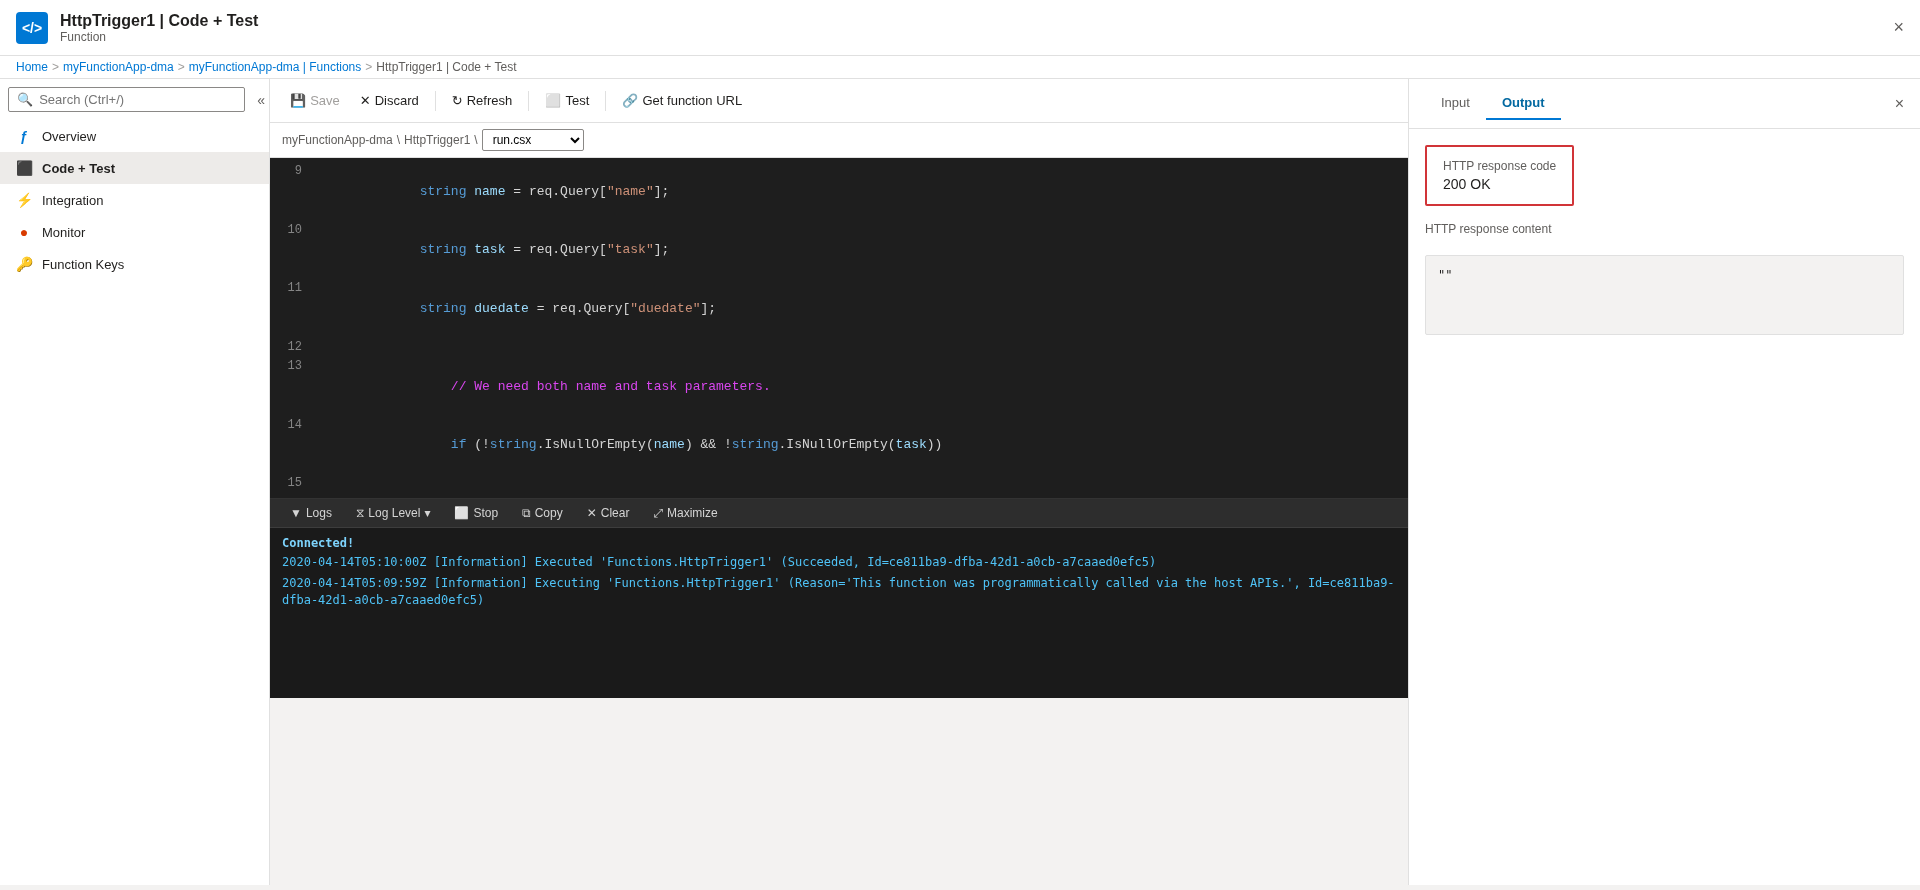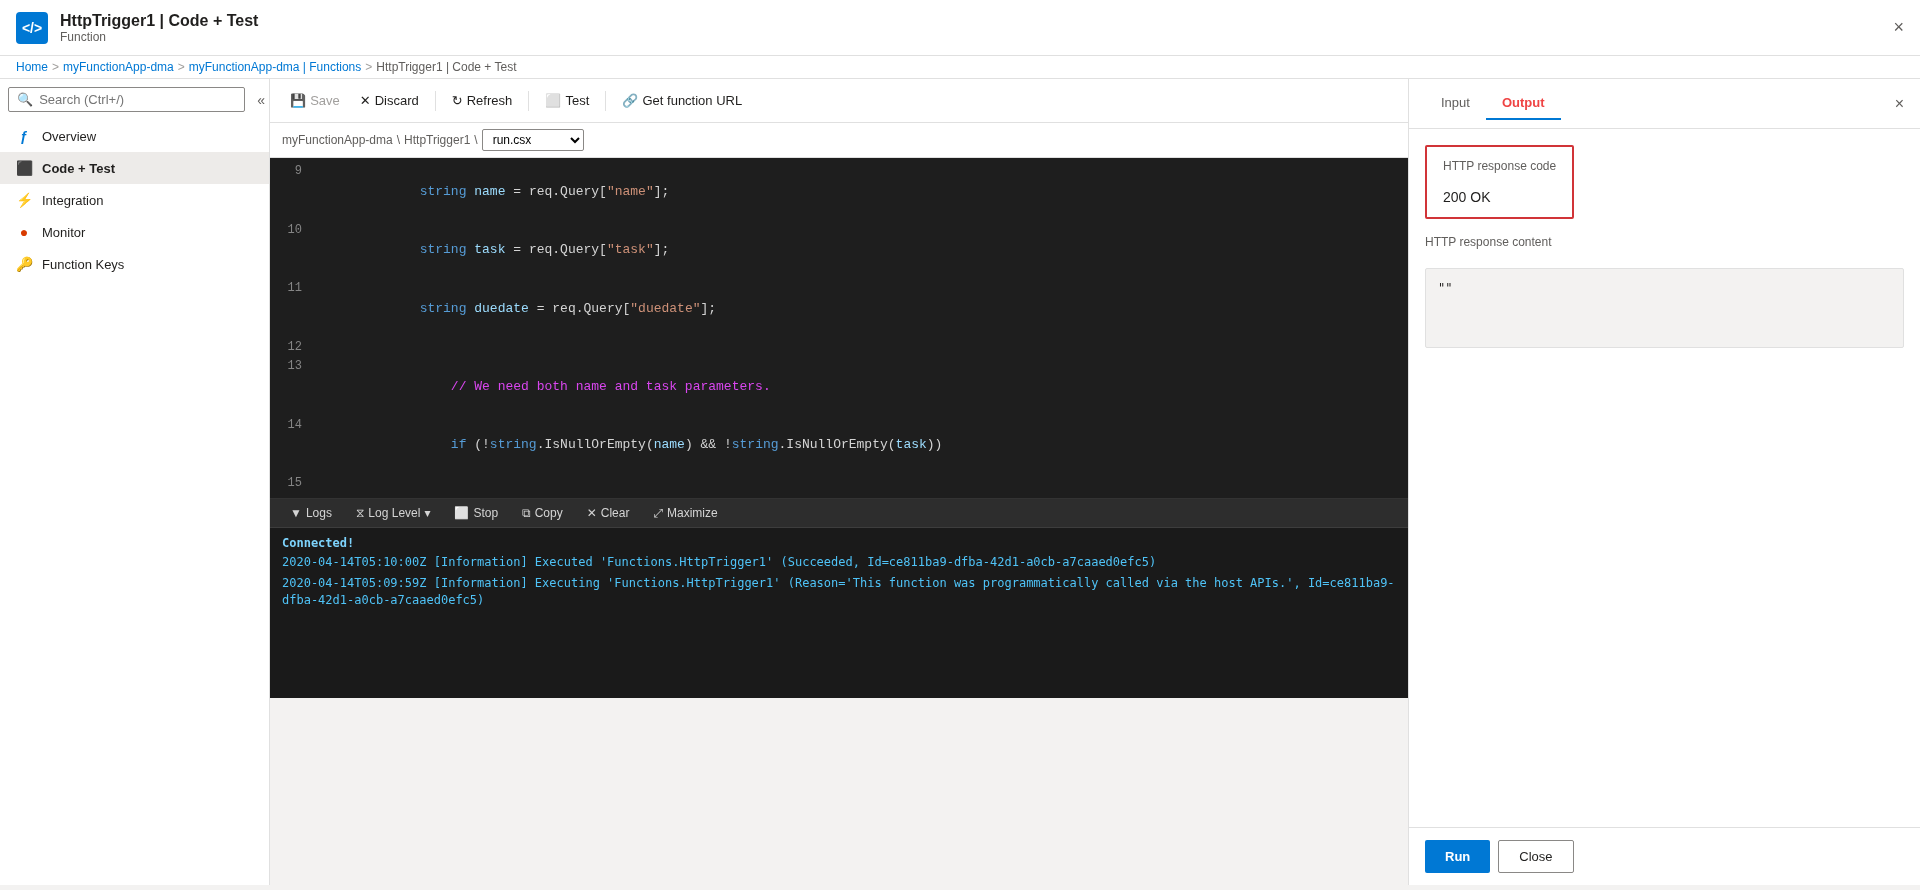--- a/index.html
+++ b/index.html
@@ -115,29 +115,29 @@
       display: flex; flex-direction: column; flex-shrink: 0;
     }
     .right-panel-header {
       display: flex; align-items: center; border-bottom: 1px solid #e0e0e0; padding: 8px 16px;
       gap: 0;
     }
     .panel-tab {
       padding: 8px 16px; font-size: 13px; cursor: pointer; color: #605e5c;
       border-bottom: 2px solid transparent; background: none; border-top: none; border-left: none; border-right: none;
     }
-    .panel-tab.active { color: #ef4444; border-bottom-color: #0078d4; font-weight: 600; }
+    .panel-tab.active { color: #0369a1; border-bottom-color: #0078d4; font-weight: 600; }
     .panel-close { margin-left: auto; background: none; border: none; font-size: 16px; cursor: pointer; color: #605e5c; }
 
     .right-panel-content { flex: 1; padding: 16px; overflow-y: auto; }
 
     .http-response-code-box {
       border: 2px solid #d13438; border-radius: 2px; padding: 12px 16px; display: inline-block; margin-bottom: 16px;
     }
-    .http-response-label { font-size: 12px; color: #605e5c; margin-bottom: 16px; text-align: right; }
+    .http-response-label { font-size: 12px; color: #605e5c; margin-bottom: 3px; text-align: right; }
     .http-response-value { font-size: 14px; color: #201f1e; font-weight: 500; }
 
     .response-content-label { font-size: 12px; color: #605e5c; margin-bottom: 19px; }
     .response-content-box {
       background: #f3f2f1; border: 1px solid #e0e0e0; border-radius: 2px;
       padding: 12px; min-height: 80px; font-family: 'Consolas', monospace; font-size: 12px;
       color: #201f1e;
     }
 
     .right-panel-footer {
@@ -364,19 +364,15 @@
     <div class="right-panel-content">
       <div class="http-response-code-box">
         <div class="http-response-label">HTTP response code</div>
         <div class="http-response-value">200 OK</div>
       </div>
 
       <div class="response-content-label">HTTP response content</div>
       <div class="response-content-box">""</div>
     </div>
 
-    <div class="right-panel-footer">
-      <button class="btn-primary">Run</button>
-      <button class="btn-secondary">Close</button>
-    </div>
   </div>
 
 </div>
 
 </body></html>

